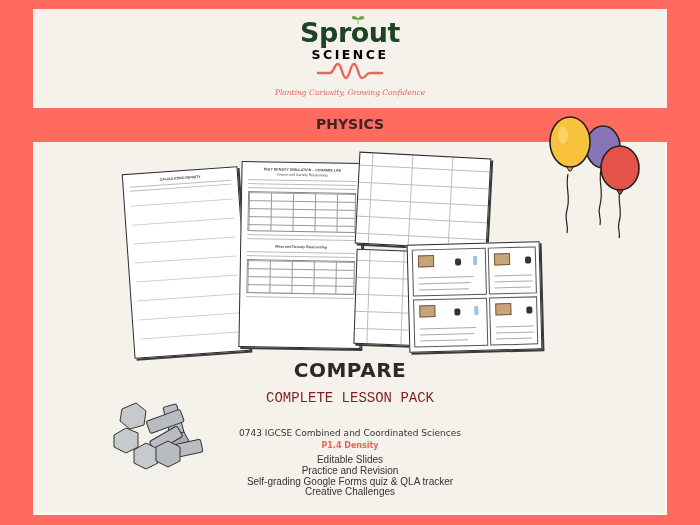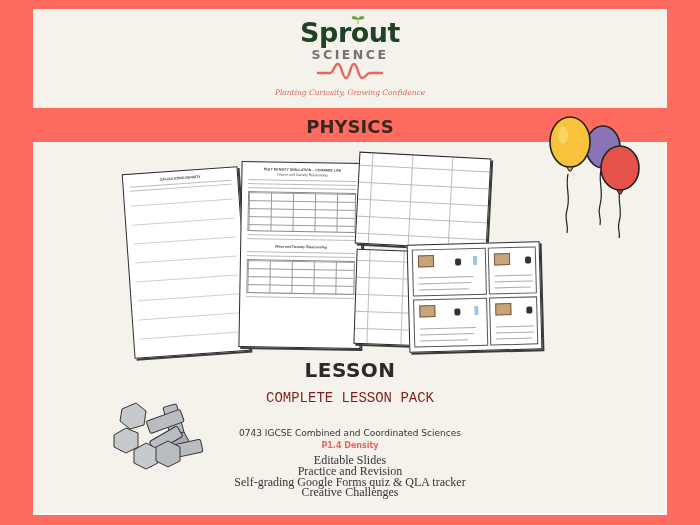--- a/index.html
+++ b/index.html
@@ -12,31 +12,31 @@
   }
   .logo-title {
     position: absolute; left: 0; right: 0; top: 9px; text-align: center;
     font-family: "DejaVu Sans", sans-serif; font-weight: bold; font-size: 27px;
     color: #1f4325; letter-spacing: -0.5px; line-height: 30px;
   }
   .sprout-leaf { position: absolute; left: 318px; top: 5px; }
   .logo-sub {
     position: absolute; left: 0; right: 0; top: 38px; text-align: center;
     font-family: "DejaVu Sans", sans-serif; font-weight: bold; font-size: 12.5px;
-    letter-spacing: 2.5px; color: #737373;
+    letter-spacing: 2.5px; color: #000000;
   }
   .wave { position: absolute; left: 283px; top: 52px; }
   .tagline {
     position: absolute; left: 0; right: 0; top: 79px; text-align: center;
     font-family: "DejaVu Serif", serif; font-style: italic; font-size: 7.5px; color: #e0645a;
   }
 
   .band-title {
     position: absolute; left: 0; right: 0; top: 116px; text-align: center;
-    font-family: "DejaVu Sans", sans-serif; font-weight: bold; font-size: 18px; color: #3a2622;
+    font-family: "DejaVu Sans", sans-serif; font-weight: bold; font-size: 14px; color: #3a2622;
   }
 
   .main-panel {
     position: absolute; left: 33px; top: 142px; width: 634px; height: 373px;
     background: #f5f2ec; border-right: 2px solid #fbfaf7; border-bottom: 2px solid #fbfaf7;
   }
 
   .sheet {
     position: absolute; background: #fff; border: 1.5px solid #2a2a2a;
     box-shadow: 2px 2px 0 #3a3a3a;
@@ -67,21 +67,21 @@
   .course {
     position: absolute; left: 0; right: 0; top: 428px; text-align: center;
     font-family: "DejaVu Sans", sans-serif; font-size: 9px; color: #333;
   }
   .topic {
     position: absolute; left: 0; right: 0; top: 441px; text-align: center;
     font-family: "DejaVu Sans", sans-serif; font-weight: bold; font-size: 8px; color: #e5655b;
   }
   .features {
     position: absolute; left: 0; right: 0; top: 455px; text-align: center;
-    font-family: Liberation Serif, serif; font-size: 12px; color: #333; line-height: 10.8px;
+    font-family: Liberation Sans, sans-serif; font-size: 10px; color: #333; line-height: 10.8px;
   }
   .balloons { position: absolute; left: 540px; top: 110px; }
   .bolts { position: absolute; left: 112px; top: 395px; }
 </style>
 </head>
 <body>
 
 <div class="top-panel">
   <svg class="sprout-leaf" width="14" height="10" viewBox="0 0 14 10">
     <path d="M7 10 L7 5 M7 5 C4 1 1 2 1 4 C3 6 6 5 7 5 Z M7 5 C10 1 13 2 13 4 C11 6 8 5 7 5 Z" fill="#6aa832" stroke="#4f8a24" stroke-width="0.6"></path>
@@ -188,21 +188,21 @@
     <rect x="35" y="20" width="36" height="13" rx="2" transform="rotate(-20 53 26)"></rect>
     <polygon points="10,14 24,8 34,16 32,30 18,34 8,26" fill="#c7cacd"></polygon>
     <rect x="38" y="38" width="32" height="12" rx="2" transform="rotate(-30 54 44)"></rect>
     <polygon points="2,40 14,33 26,38 26,52 14,58 2,52" fill="#c7cacd"></polygon>
     <rect x="52" y="48" width="38" height="13" rx="2" transform="rotate(-12 71 54)"></rect>
     <polygon points="22,55 34,48 46,54 46,68 34,74 22,68" fill="#c7cacd"></polygon>
     <polygon points="44,52 56,46 68,52 68,66 56,72 44,66" fill="#b9bcc0"></polygon>
   </g>
 </svg>
 
-<div class="title-main">LESSON</div>
+<div class="title-main">COMPARE</div>
 <div class="subtitle-main">COMPLETE LESSON PACK</div>
 <div class="course">0743 IGCSE Combined and Coordinated Sciences</div>
 <div class="topic">P1.4 Density</div>
 <div class="features">
   <div>Editable Slides</div>
   <div>Practice and Revision</div>
   <div>Self-grading Google Forms quiz &amp; QLA tracker</div>
   <div>Creative Challenges</div>
 </div>
 

